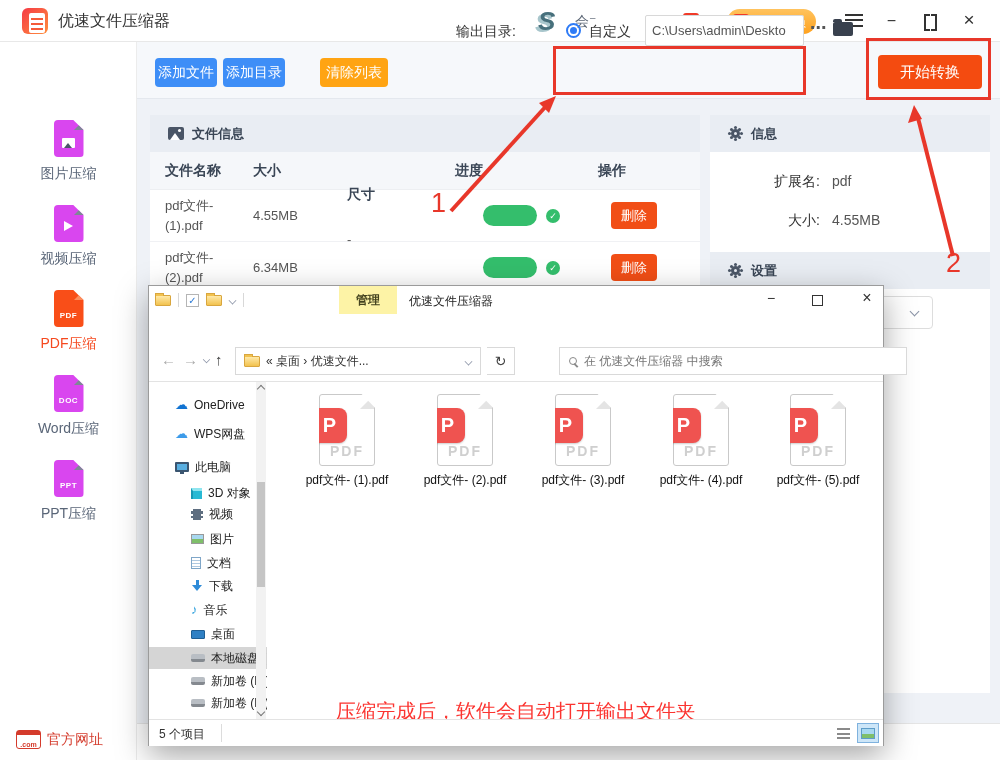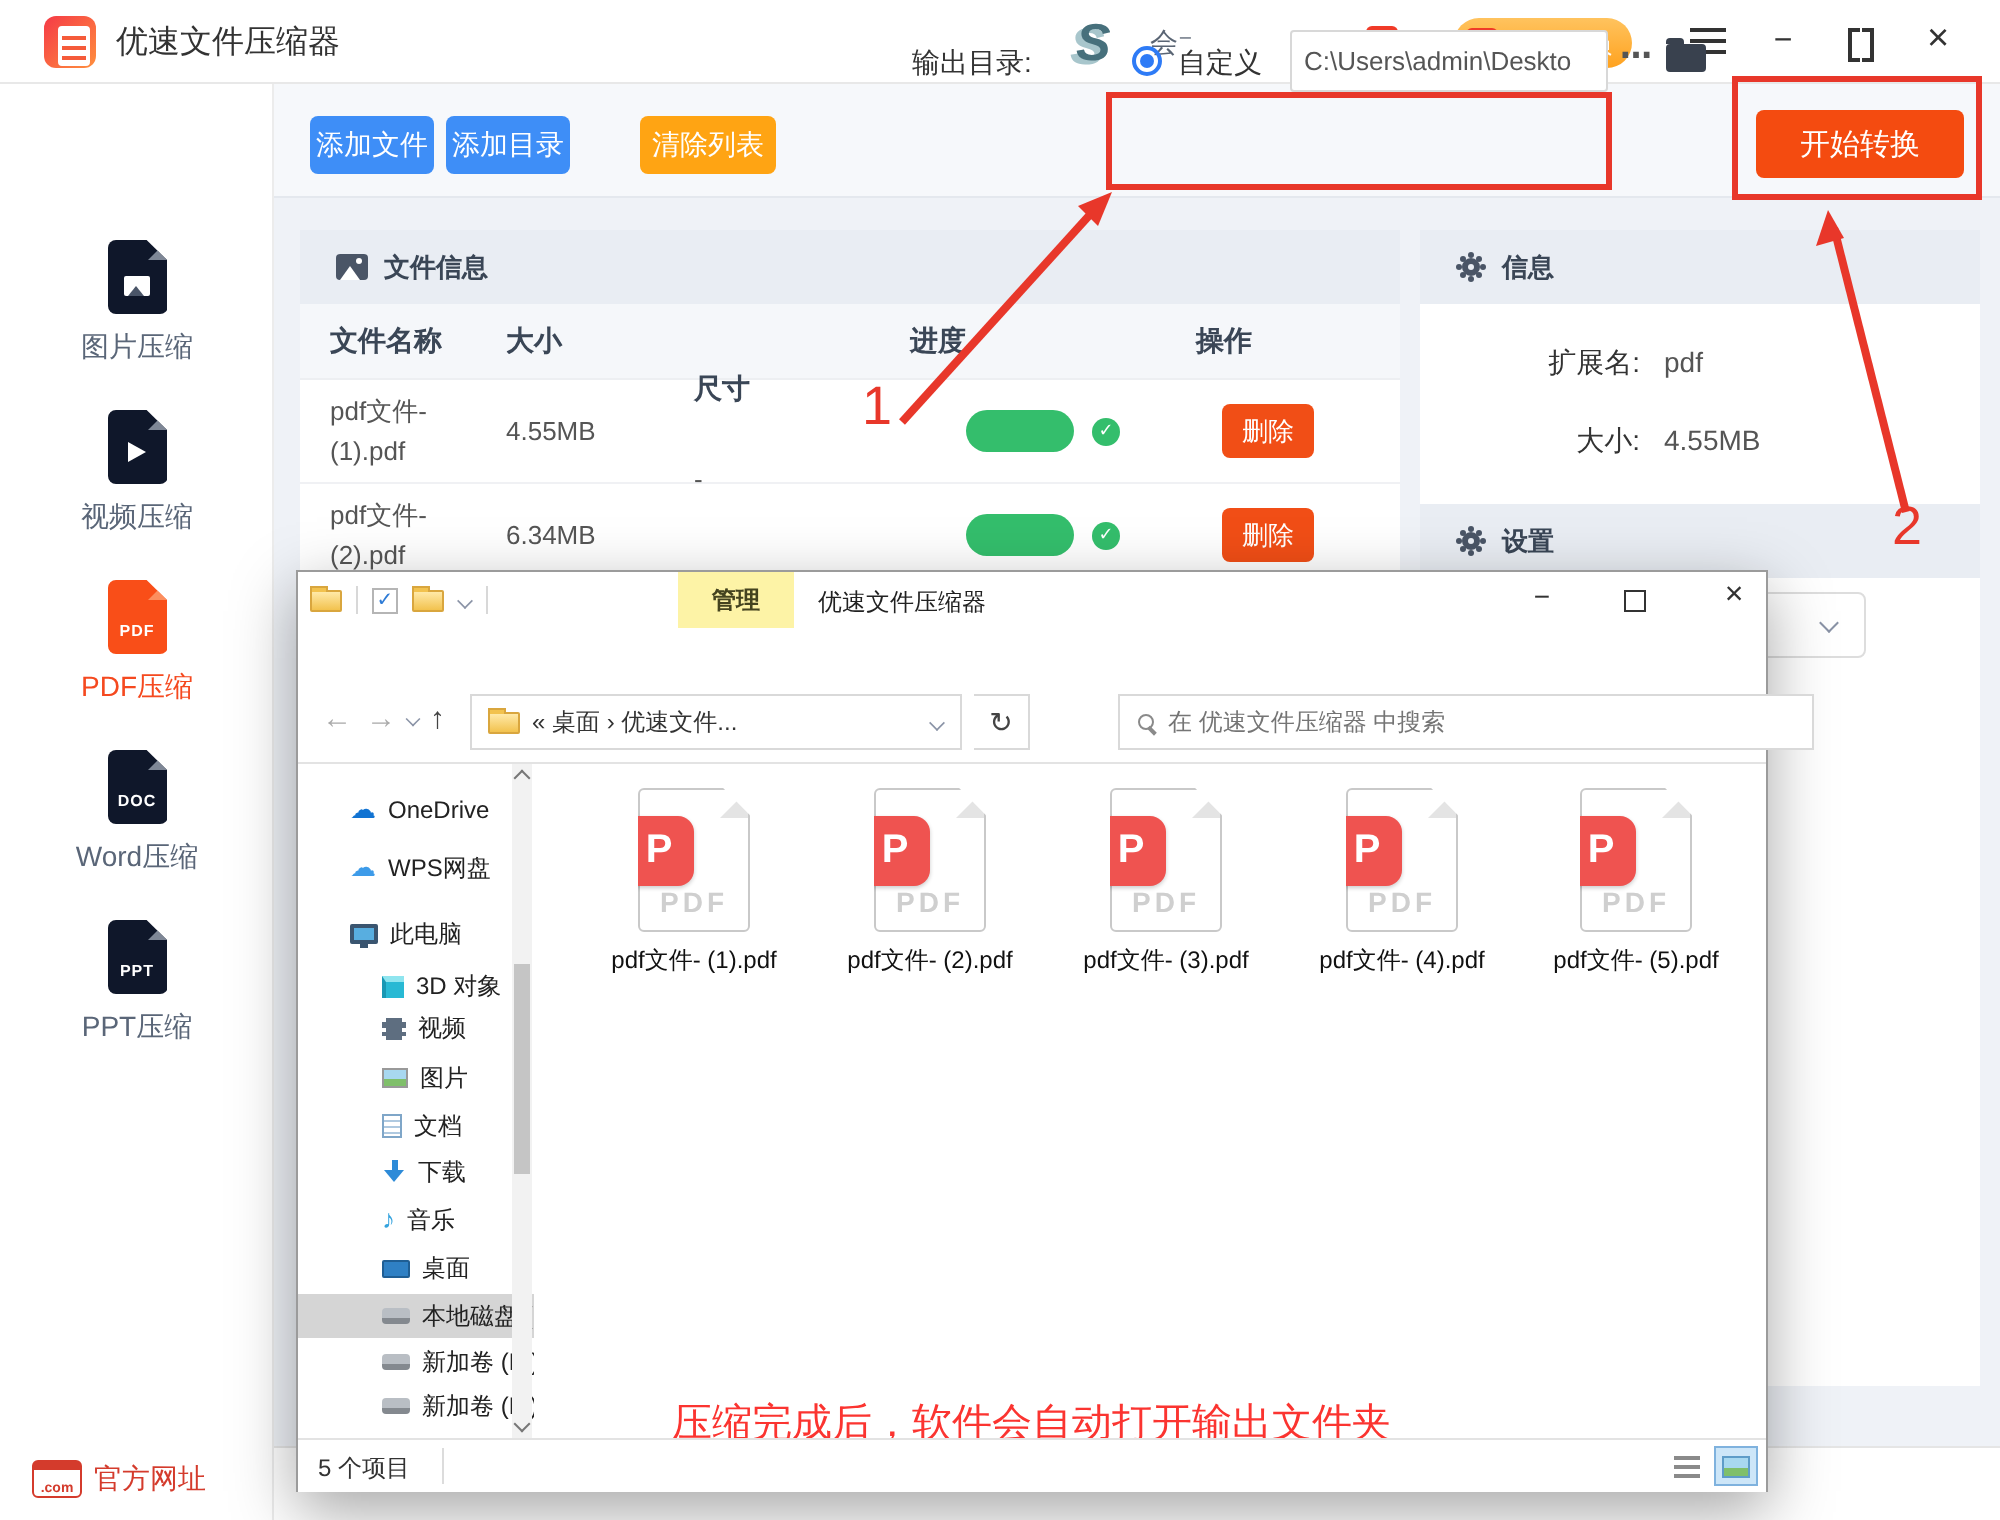--- a/index.html
+++ b/index.html
@@ -27,21 +27,21 @@
   .win-min { position:absolute; left:884px; top:12px; width:15px; height:18px; color:#333; font-size:16px; text-align:center; cursor:pointer; }
   .win-max { position:absolute; left:924px; top:14px; width:13px; height:13px; cursor:pointer; }
   .win-max::before, .win-max::after { content:''; position:absolute; top:0; width:4px; height:13px; }
   .win-max::before { left:0; border-left:2px solid #333; border-top:2px solid #333; border-bottom:2px solid #333; }
   .win-max::after { right:0; border-right:2px solid #333; border-top:2px solid #333; border-bottom:2px solid #333; }
   .win-close { position:absolute; left:960px; top:9px; width:18px; height:22px; color:#333; font-size:19px; text-align:center; cursor:pointer; }
 
   
   .sidebar { position:absolute; left:0; top:42px; width:137px; height:718px; background:#fff; border-right:1px solid #ECECEC; z-index:2; }
   .side-item { position:absolute; left:0; width:137px; display:flex; flex-direction:column; align-items:center; cursor:pointer; }
-  .doc-ic { width:30px; height:37px; background:#0f172a; clip-path:polygon(0 0,66% 0,100% 27%,100% 100%,0 100%);
+  .doc-ic { width:30px; height:37px; background:#d946ef; clip-path:polygon(0 0,66% 0,100% 27%,100% 100%,0 100%);
     border-radius:4px; position:relative; display:flex; align-items:flex-end; justify-content:center; }
   .doc-ic .fold { position:absolute; right:0; top:0; border-style:solid; border-width:0 0 10px 10px; border-color:transparent transparent #7E8796 transparent; }
   .doc-ic.red { background:#F94E18; }
   .doc-ic.red .fold { border-color:transparent transparent #FC8E5E transparent; }
   .doc-badge { color:#fff; font-size:8px; font-weight:bold; margin-bottom:7px; letter-spacing:0.5px; }
   .glyph-img { width:13px; height:10px; background:#fff; border-radius:1px; margin-bottom:9px; position:relative; overflow:hidden; }
   .glyph-img::after { content:''; position:absolute; left:2px; bottom:0; border-style:solid; border-width:0 4px 5px 4px; border-color:transparent transparent #4A5568 transparent; }
   .glyph-play { width:0; height:0; border-style:solid; border-width:5px 0 5px 9px; border-color:transparent transparent transparent #fff; margin-bottom:11px; }
   .side-label { margin-top:8px; font-size:14px; color:#5A6678; }
   .side-label.active { color:#F5491F; }

